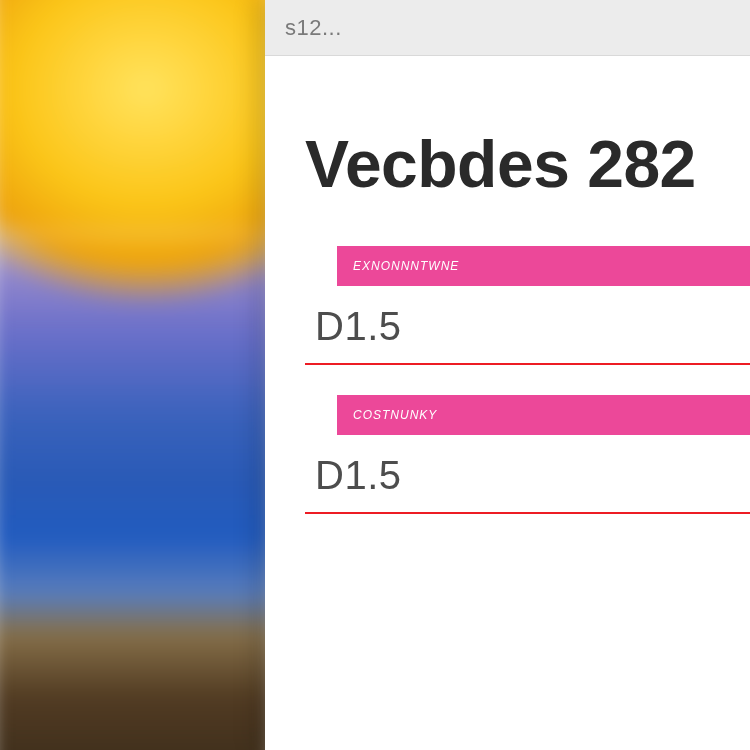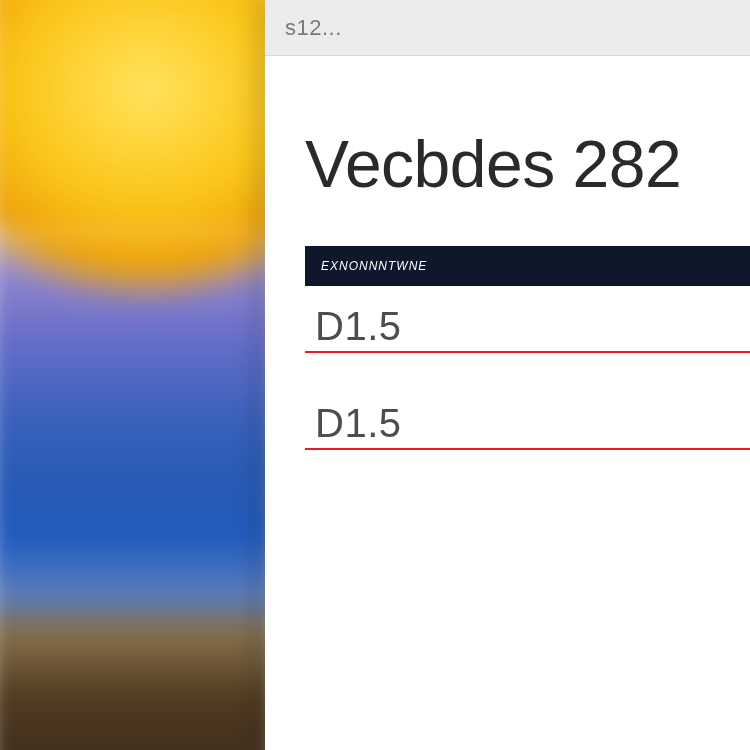--- a/index.html
+++ b/index.html
@@ -40,34 +40,35 @@
     background: #ffffff;
     box-shadow: -10px 0 22px rgba(0,0,0,0.15);
   }
   .titlebar {
     height: 56px; background: #ececec; border-bottom: 1px solid #d9d9d9;
     display: flex; align-items: center; padding: 0 20px;
     color: #7a7a7a; font-size: 22px; letter-spacing: 0.5px;
   }
   .content { padding: 70px 0 0 40px; }
   .heading {
-    font-size: 66px; font-weight: 400; color: #2a2a2a; letter-spacing: -0.5px;
+    font-size: 66px; font-weight: 700; color: #2a2a2a; letter-spacing: -0.5px;
     white-space: nowrap;
   }
 
   .section { margin-top: 44px; padding-right: 0; }
   .redbar {
-    height: 40px; background: #0f172a; color: #ffffff;
+    height: 40px; background: #ec4899; color: #ffffff;
     display: flex; align-items: center; padding: 0 16px;
     font-size: 12px; letter-spacing: 1px; font-style: italic; font-weight: 500;
     text-transform: uppercase;
+    margin-left: 32px;
   }
   .row {
     display: flex; align-items: baseline; gap: 64px;
-    padding: 18px 16px 2px 10px;
+    padding: 18px 16px 14px 10px;
     border-bottom: 2px solid #ed1c24;
     color: #4d4d4d; font-weight: 300; font-size: 40px; letter-spacing: 0.5px;
   }
   .row .left { min-width: 110px; }
   .row .right { white-space: nowrap; }
   .section + .section { margin-top: 30px; }
 
   
   .soft { filter: blur(0.3px); }
 </style>
@@ -88,19 +89,22 @@
       <div class="section">
         <div class="redbar">
           <span>eXnonnntwne</span>
         </div>
         <div class="row">
           <span class="left">D1.5</span>
         </div>
       </div>
 
       <div class="section">
+        <div class="redbar">
+          <span>COSTNUNKY</span>
+        </div>
         <div class="row">
           <span class="left">D1.5</span>
         </div>
       </div>
     </div>
   </div>
 </div>
 
 </body></html>

